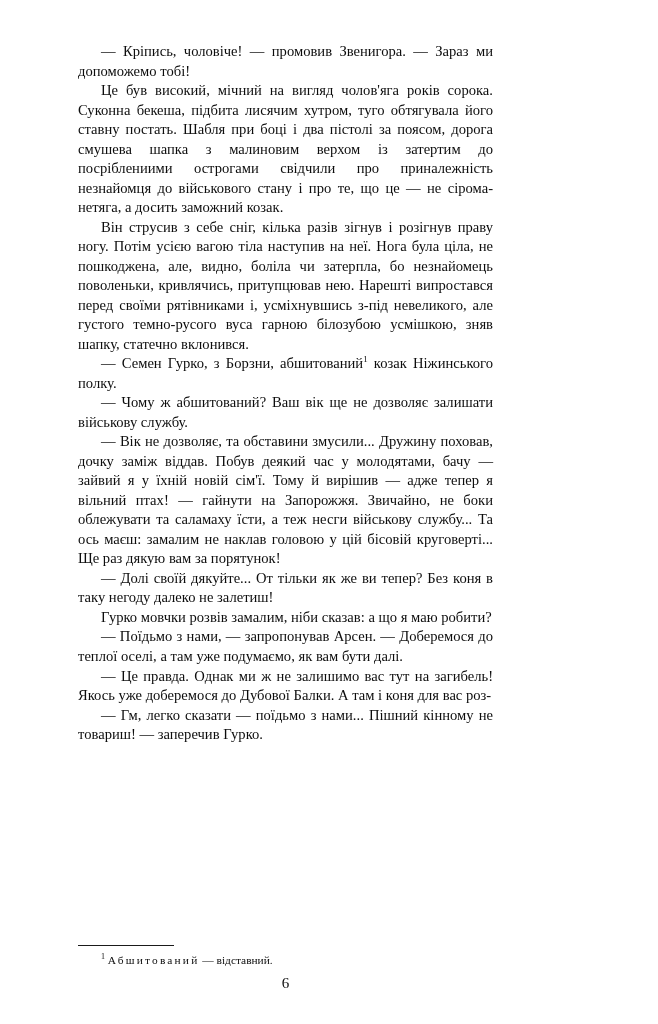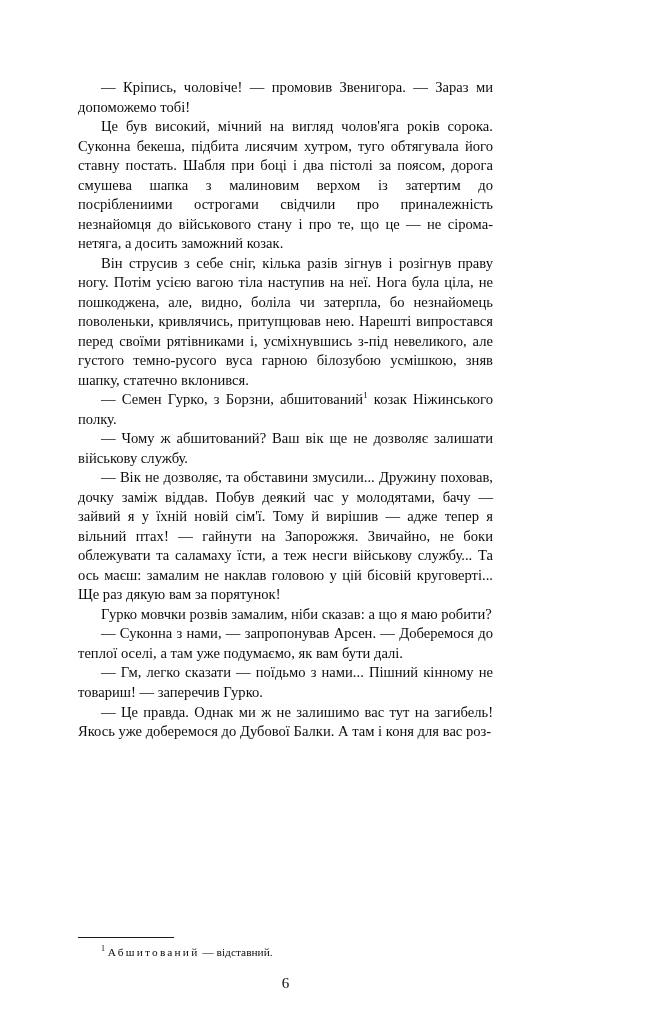--- a/index.html
+++ b/index.html
@@ -14,38 +14,38 @@
     color: #0d0d0d;
     position: relative;
     overflow: hidden;
   }
   .page {
     position: absolute;
     left: 0; top: 0;
     width: 571px;
     height: 1024px;
     box-sizing: border-box;
-    padding: 78px 78px 40px 78px;
+    padding: 42px 78px 40px 78px;
     font-family: Liberation Serif, serif;
   }
   .body-text {
     font-size: 14.6px;
     line-height: 1.338;
     text-align: justify;
     text-justify: inter-word;
     hyphens: manual;
   }
   .body-text p {
     margin: 0;
     text-indent: 23px;
   }
   .footnote-area {
     position: absolute;
     left: 78px;
-    bottom: 64px;
+    bottom: 56px;
     width: 502px;
   }
   .footnote-rule {
     width: 96px;
     height: 1px;
     background: #1a1a1a;
     margin-bottom: 6px;
   }
   .footnote {
     font-size: 11.4px;
@@ -77,24 +77,25 @@
 <body>
 
 <div class="page">
   <div class="body-text">
     <p>— Кріпись, чоловіче! — промовив Звенигора. — Зараз ми допоможемо тобі!</p>
     <p>Це був високий, мічний на вигляд чолов'яга років сорока. Суконна бекеша, підбита лисячим хутром, туго обтягувала його ставну постать. Шабля при боці і два пістолі за поясом, дорога смушева шапка з малиновим верхом із затертим до посріблениими острогами свідчили про приналежність незнайомця до військового стану і про те, що це — не сірома-нетяга, а досить заможний козак.</p>
     <p>Він струсив з себе сніг, кілька разів зігнув і розігнув праву ногу. Потім усією вагою тіла наступив на неї. Нога була ціла, не пошкоджена, але, видно, боліла чи затерпла, бо незнайомець поволеньки, кривлячись, притупцював нею. Нарешті випростався перед своїми рятівниками і, усміхнувшись з-під невеликого, але густого темно-русого вуса гарною білозубою усмішкою, зняв шапку, статечно вклонився.</p>
     <p id="p-footnote">— Семен Гурко, з Борзни, абшитований<sup class="fn">1</sup> козак Ніжинського полку.</p>
     <p>— Чому ж абшитований? Ваш вік ще не дозволяє залишати військову службу.</p>
     <p>— Вік не дозволяє, та обставини змусили... Дружину поховав, дочку заміж віддав. Побув деякий час у молодятами, бачу — зайвий я у їхній новій сім'ї. Тому й вирішив — адже тепер я вільний птах! — гайнути на Запорожжя. Звичайно, не боки облежувати та саламаху їсти, а теж несги військову службу... Та ось маєш: замалим не наклав головою у цій бісовій круговерті... Ще раз дякую вам за порятунок!</p>
+    <p>— Долі своїй дякуйте... От тільки як же ви тепер? Без коня в таку негоду далеко не залетиш!</p>
     <p>Гурко мовчки розвів замалим, ніби сказав: а що я маю робити?</p>
-    <p>— Суконна з нами, — запропонував Арсен. — Доберемося до теплої оселі, а там уже подумаємо, як вам бути далі.</p>
+    <p>— Поїдьмо з нами, — запропонував Арсен. — Доберемося до теплої оселі, а там уже подумаємо, як вам бути далі.</p>
+    <p>— Це правда. Однак ми ж не залишимо вас тут на загибель! Якось уже доберемося до Дубової Балки. А там і коня для вас роз-</p>
     <p>— Гм, легко сказати — поїдьмо з нами... Пішний кінному не товариш! — заперечив Гурко.</p>
-    <p>— Це правда. Однак ми ж не залишимо вас тут на загибель! Якось уже доберемося до Дубової Балки. А там і коня для вас роз-</p>
   </div>
 
   <div class="footnote-area">
     <div class="footnote-rule"></div>
     <div class="footnote">
       <span class="sup">1</span>
       <span class="spaced">Абшитований</span>
       <span>—</span>
       <span>відставний.</span>
     </div>

